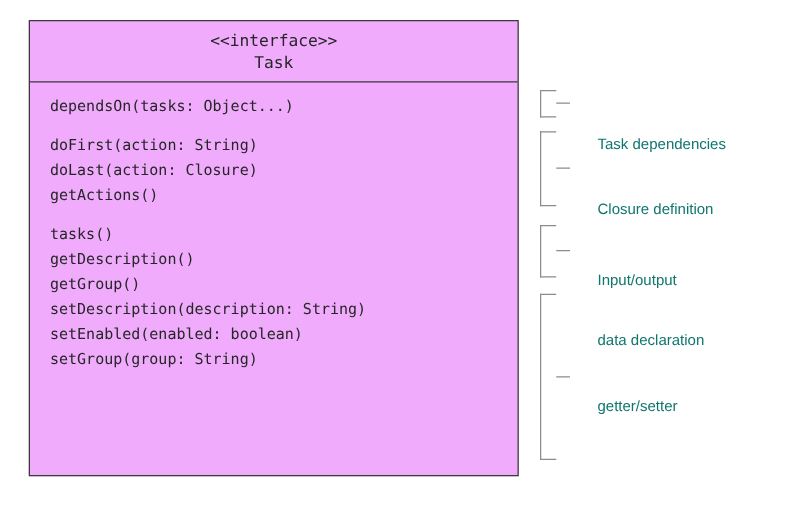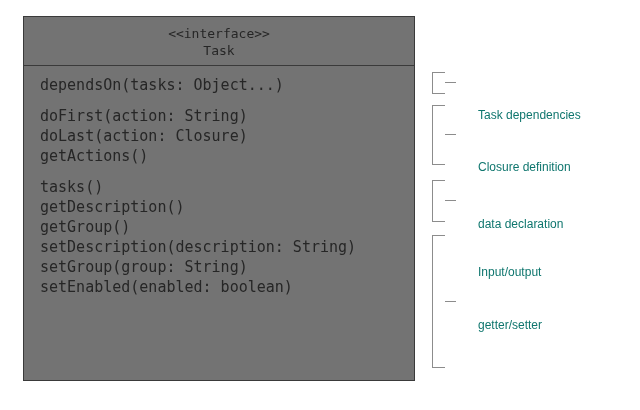--- a/index.html
+++ b/index.html
@@ -25,21 +25,21 @@
 
   
   .uml-box {
     position: absolute;
     left: 23px;
     top: 16px;
     width: 392px;
     height: 365px;
     box-sizing: border-box;
     border: 1.5px solid #3a3a3a;
-    background: #737373;
+    background: #f0abfc;
   }
 
   .uml-header {
     height: 49px;
     box-sizing: border-box;
     border-bottom: 1.5px solid #3a3a3a;
     display: flex;
     flex-direction: column;
     align-items: center;
     justify-content: center;
@@ -62,21 +62,21 @@
 
   .member-group {
     margin-bottom: 11px;
   }
   .member-group:last-child {
     margin-bottom: 0;
   }
 
   .member-row {
     font-family: "DejaVu Sans Mono", "Liberation Mono", monospace;
-    font-size: 15px;
+    font-size: 12px;
     line-height: 20px;
     color: #262626;
     white-space: pre;
     height: 20px;
   }
 
   
   .annotation {
     position: absolute;
   }
@@ -136,22 +136,22 @@
         <div class="member-row">doLast(action: Closure)</div>
         <div class="member-row">getActions()</div>
       </div>
 
 
       <div class="member-group">
         <div class="member-row">tasks()</div>
         <div class="member-row">getDescription()</div>
         <div class="member-row">getGroup()</div>
         <div class="member-row">setDescription(description: String)</div>
+        <div class="member-row">setEnabled(enabled: boolean)</div>
         <div class="member-row">setGroup(group: String)</div>
-        <div class="member-row">setEnabled(enabled: boolean)</div>
       </div>
 
     </div>
   </div>
 
   <div class="annotation" style="left:432px; top:72px; width:200px; height:22px;">
     <div class="bracket" style="height:22px;"></div>
     <div class="bracket-tick" style="top:10px;"></div>
     <div class="annotation-label" style="top:3px;">
       <span class="label-line">Task dependencies</span>
@@ -163,22 +163,22 @@
     <div class="bracket-tick" style="top:29px;"></div>
     <div class="annotation-label" style="top:22px;">
       <span class="label-line">Closure definition</span>
     </div>
   </div>
 
   <div class="annotation" style="left:432px; top:180px; width:200px; height:42px;">
     <div class="bracket" style="height:42px;"></div>
     <div class="bracket-tick" style="top:20px;"></div>
     <div class="annotation-label" style="top:4px;">
+      <span class="label-line">Input/output</span>
       <span class="label-line">data declaration</span>
-      <span class="label-line">Input/output</span>
     </div>
   </div>
 
   <div class="annotation" style="left:432px; top:235px; width:200px; height:133px;">
     <div class="bracket" style="height:133px;"></div>
     <div class="bracket-tick" style="top:66px;"></div>
     <div class="annotation-label" style="top:50px;">
       <span class="label-line">getter/setter</span>
     </div>
   </div>

